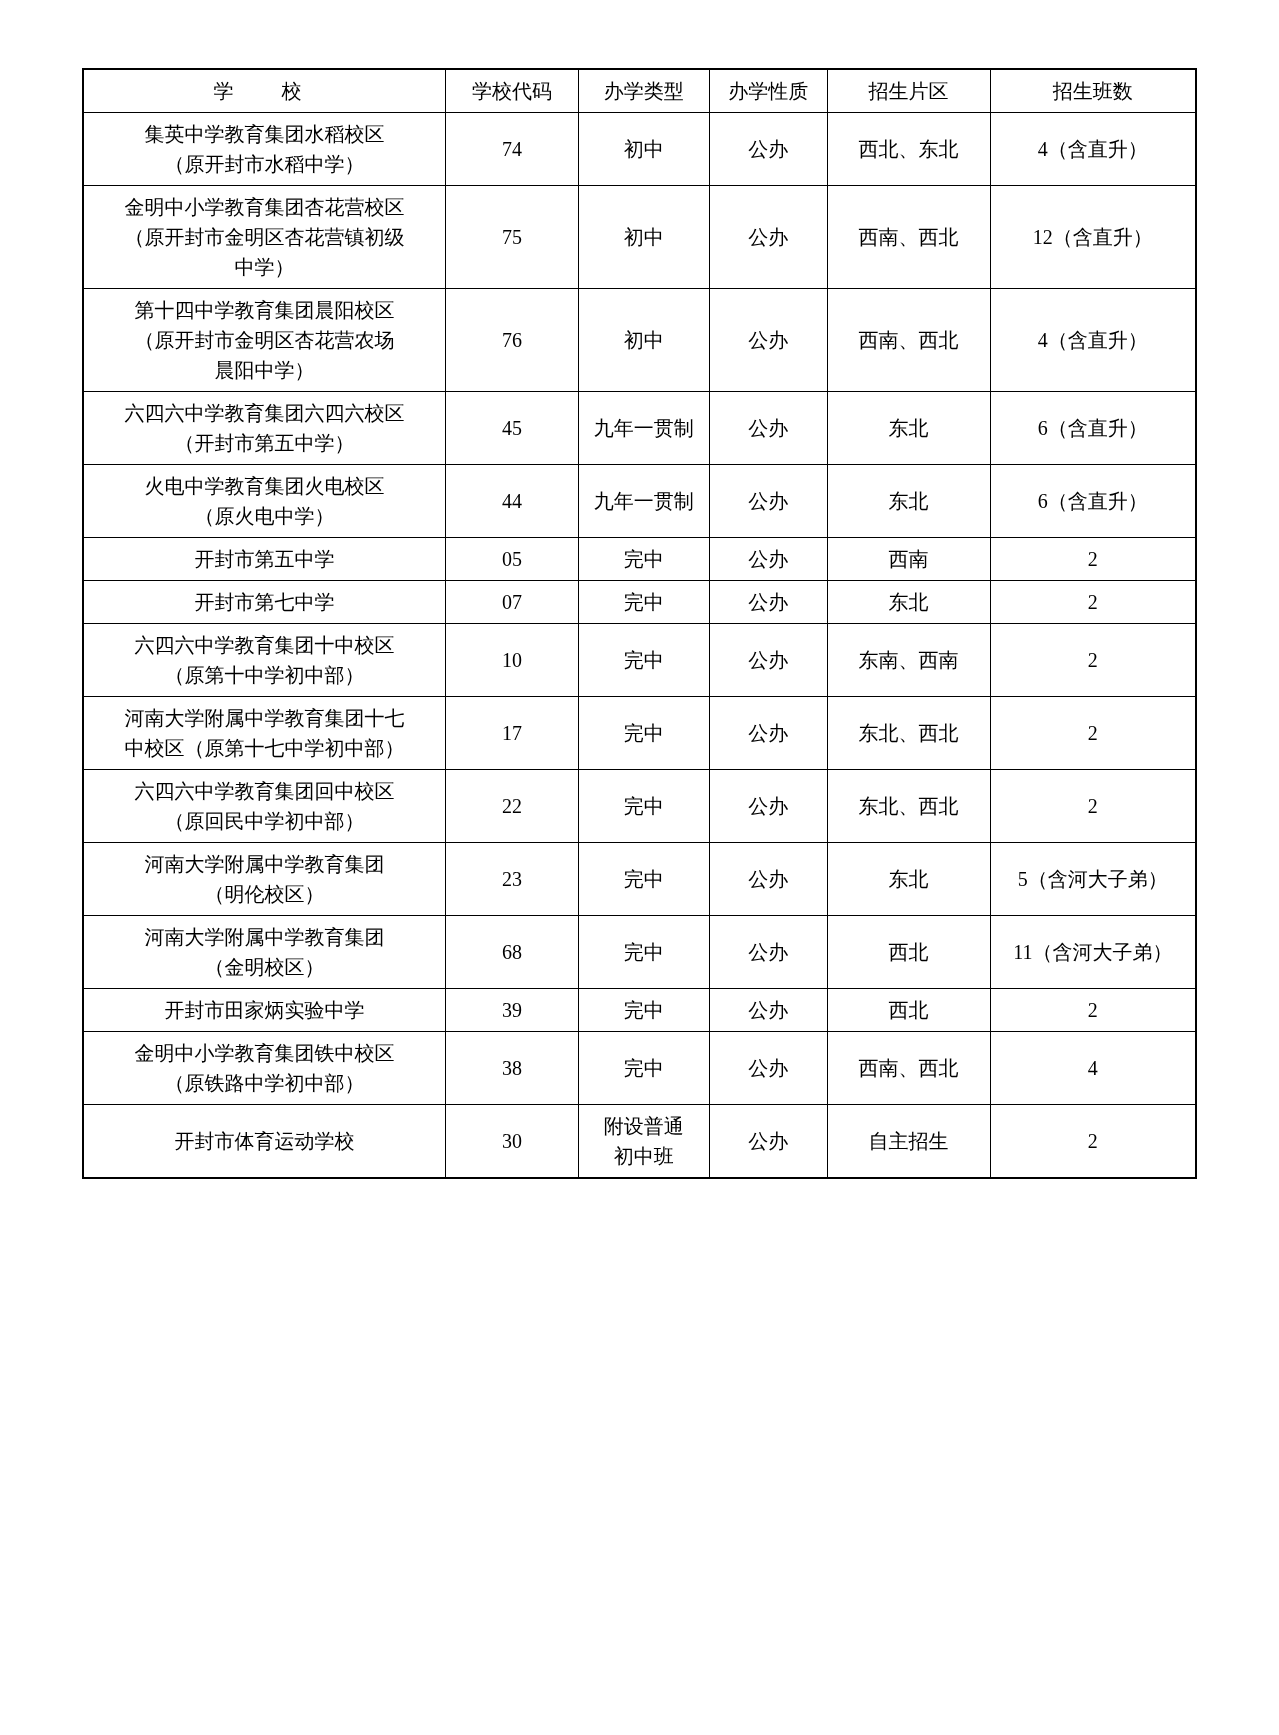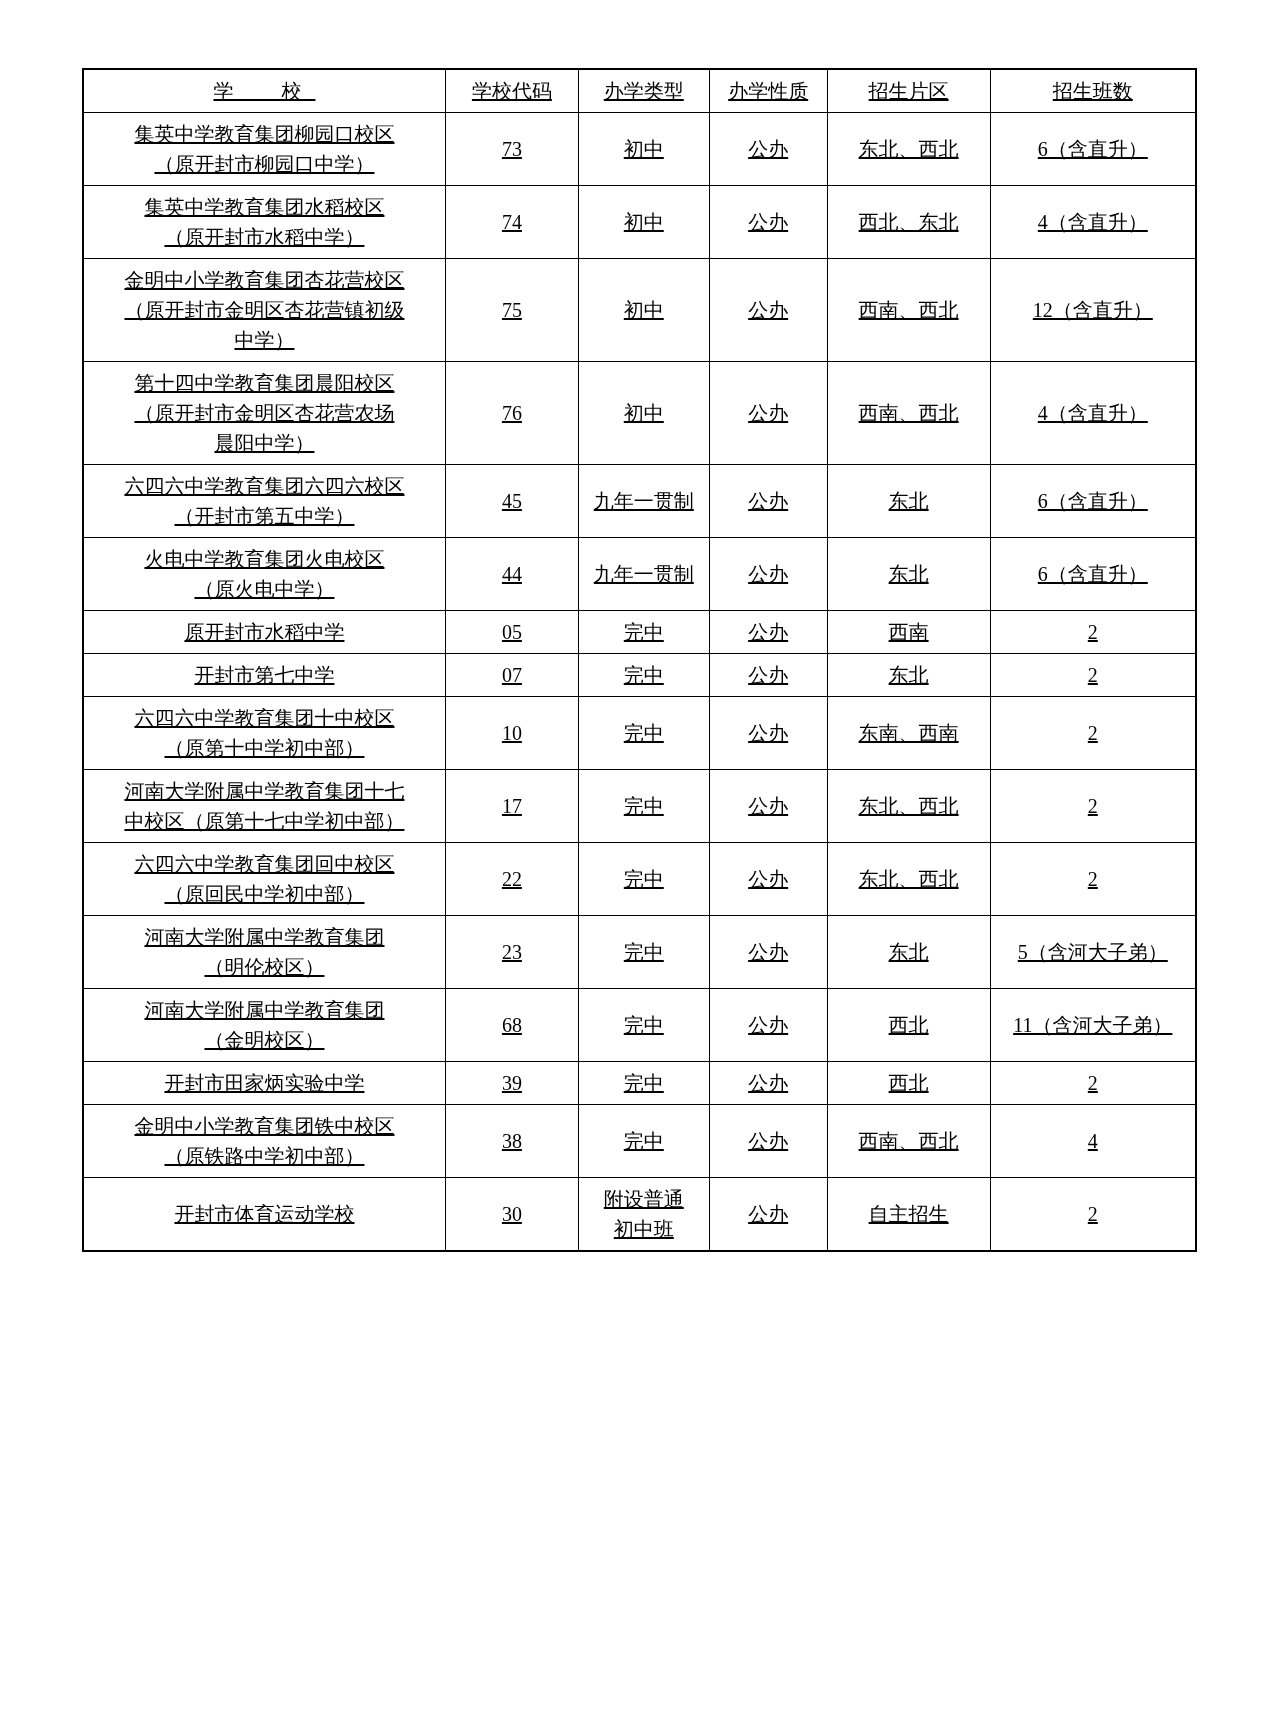--- a/index.html
+++ b/index.html
@@ -18,21 +18,20 @@
     width: 1279px;
     height: 1735px;
     box-sizing: border-box;
     padding: 68px 82px 0 82px;
   }
   table.school-table {
     border-collapse: collapse;
     width: 1115px;
     table-layout: fixed;
     border: 2px solid #000;
-    text-decoration: underline;
   }
   table.school-table td,
   table.school-table th {
     border: 1px solid #000;
     padding: 6px 4px;
     text-align: center;
     vertical-align: middle;
     font-size: 20px;
     line-height: 1.5;
     font-weight: normal;
@@ -80,29 +79,20 @@
         <th class="hdr-school">学　校</th>
         <th>学校代码</th>
         <th>办学类型</th>
         <th>办学性质</th>
         <th>招生片区</th>
         <th>招生班数</th>
       </tr>
     </thead>
     <tbody>
       <tr>
-        <td class="school-cell multiline">集英中学教育集团柳园口校区
-（原开封市柳园口中学）</td>
-        <td>73</td>
-        <td>初中</td>
-        <td>公办</td>
-        <td>东北、西北</td>
-        <td>6（含直升）</td>
-      </tr>
-      <tr>
         <td class="school-cell multiline">集英中学教育集团水稻校区
 （原开封市水稻中学）</td>
         <td>74</td>
         <td>初中</td>
         <td>公办</td>
         <td>西北、东北</td>
         <td>4（含直升）</td>
       </tr>
       <tr>
         <td class="school-cell multiline">金明中小学教育集团杏花营校区
@@ -136,21 +126,21 @@
       <tr>
         <td class="school-cell multiline">火电中学教育集团火电校区
 （原火电中学）</td>
         <td>44</td>
         <td>九年一贯制</td>
         <td>公办</td>
         <td>东北</td>
         <td>6（含直升）</td>
       </tr>
       <tr>
-        <td class="school-cell multiline">原开封市水稻中学</td>
+        <td class="school-cell multiline">开封市第五中学</td>
         <td>05</td>
         <td>完中</td>
         <td>公办</td>
         <td>西南</td>
         <td>2</td>
       </tr>
       <tr>
         <td class="school-cell multiline">开封市第七中学</td>
         <td>07</td>
         <td>完中</td>

